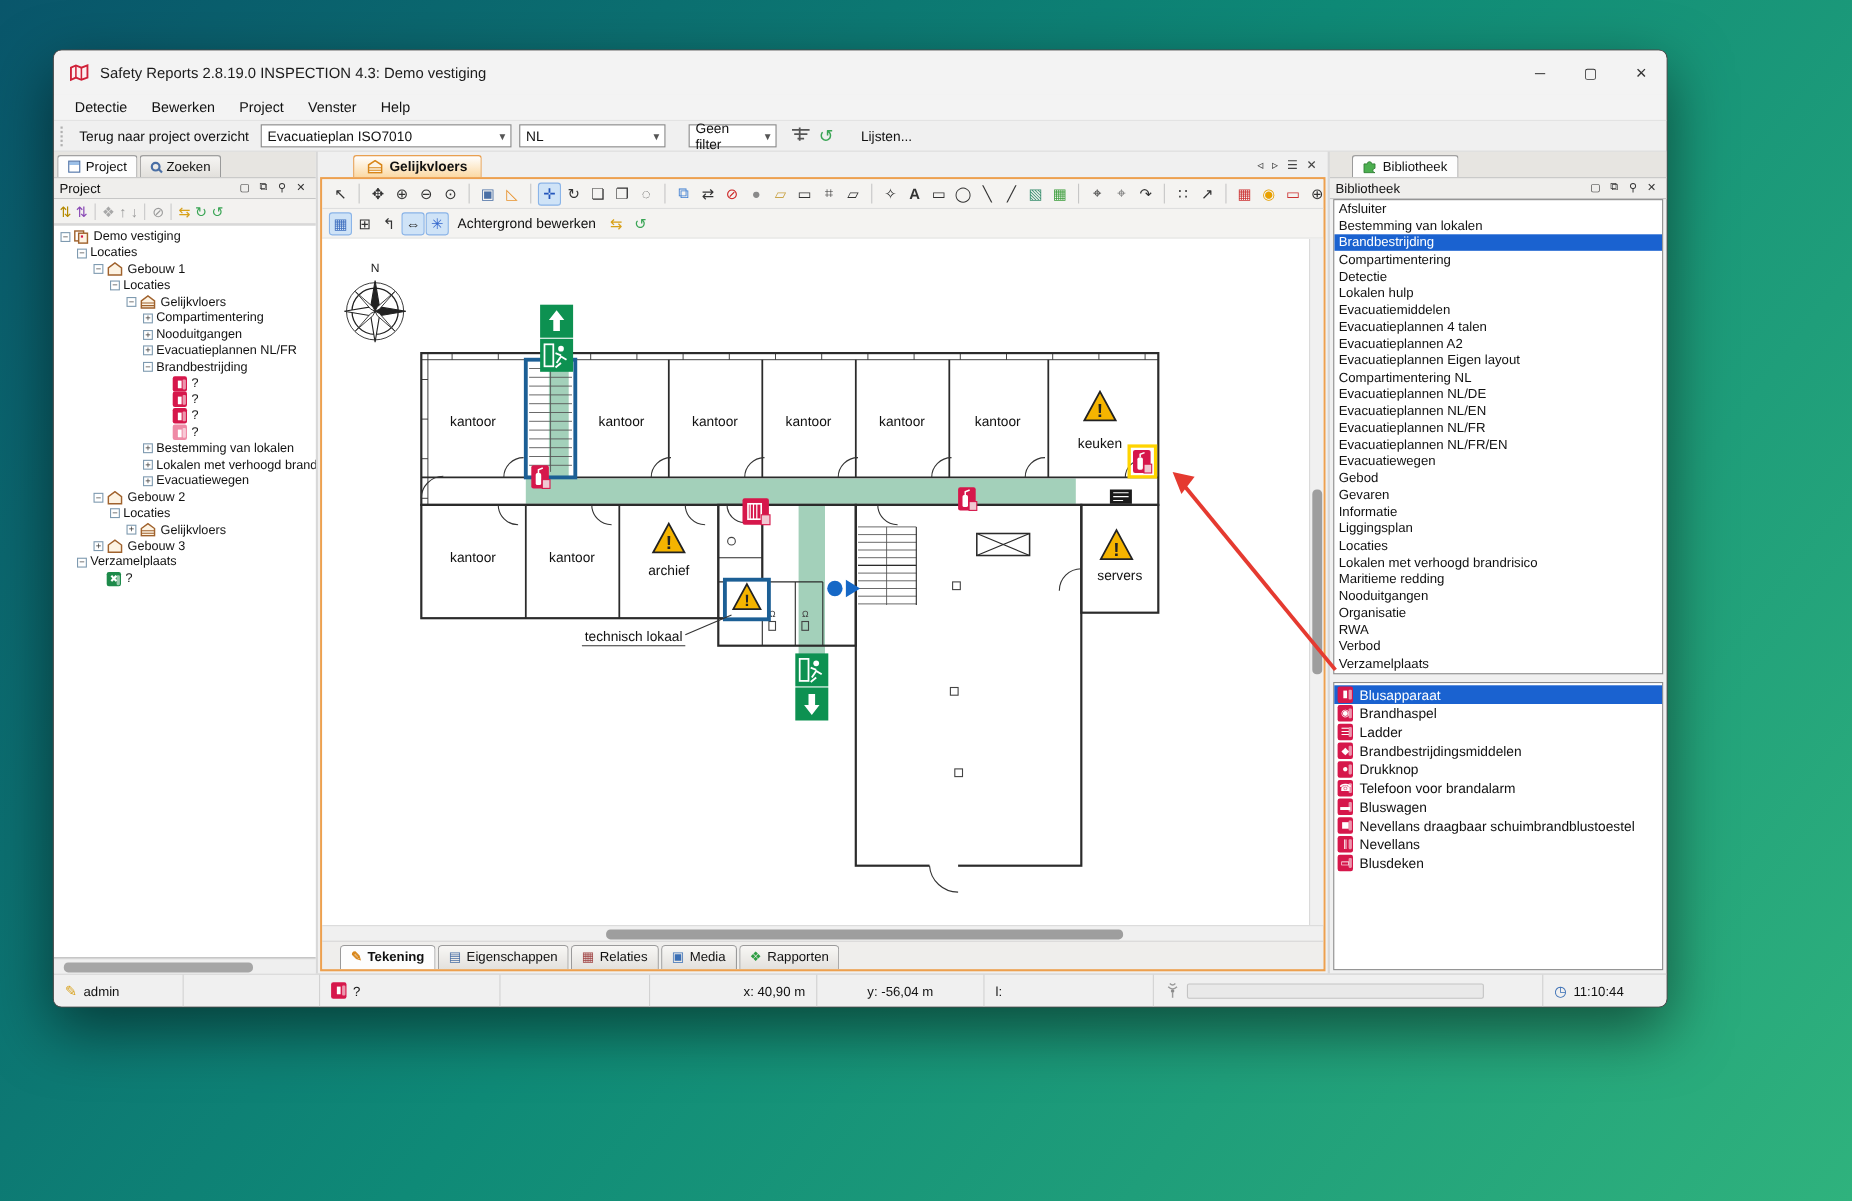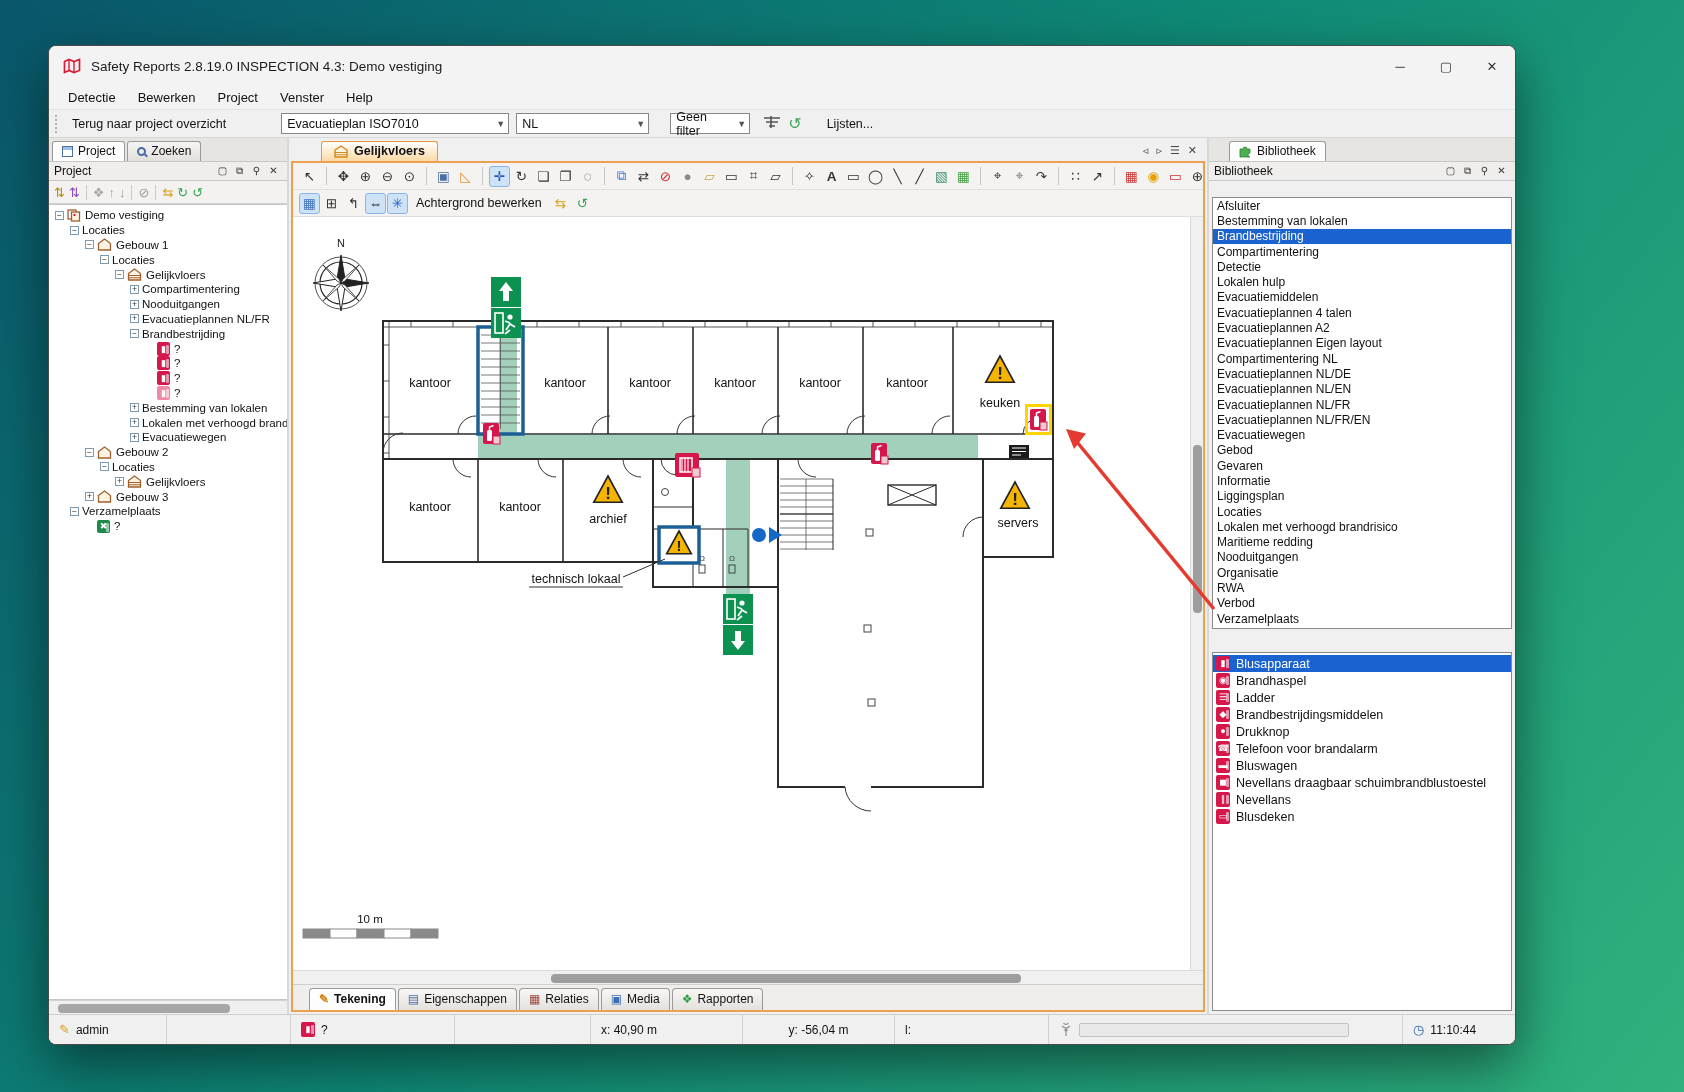--- a/index.html
+++ b/index.html
@@ -1,18 +1,18 @@
 <!DOCTYPE html>
 <html><head>
 <meta charset="utf-8">
 <style>
   *{margin:0;padding:0;box-sizing:border-box;}
   html,body{width:1684px;height:1092px;overflow:hidden;}
   body{font-family:"Liberation Sans",sans-serif;background:linear-gradient(128deg,#09566b 0%,#0f8a77 48%,#2fb27d 100%);position:relative;}
-  .window{position:absolute;left:48px;top:45px;width:1468px;height:1000px;background:#f0f0f0;border:1px solid #4a4a4a;border-radius:8px;box-shadow:0 20px 55px rgba(0,0,0,.5);overflow:hidden;display:flex;flex-direction:column;}
+  .window{position:absolute;left:48px;top:45px;width:1468px;height:871px;background:#f0f0f0;border:1px solid #4a4a4a;border-radius:8px;box-shadow:0 20px 55px rgba(0,0,0,.5);overflow:hidden;display:flex;flex-direction:column;}
   
   .titlebar{height:40px;background:#f3f3f3;display:flex;align-items:center;padding-left:14px;flex:0 0 auto;}
   .title{font-size:13.5px;color:#1b1b1b;margin-left:10px;flex:1;}
   .winbtns{display:flex;height:100%;}
   .winbtn{width:46px;height:100%;display:flex;align-items:center;justify-content:center;font-size:13px;color:#333;}
   
   .menubar{height:24px;background:#f3f3f3;display:flex;align-items:center;padding-left:8px;border-bottom:1px solid #e3e3e3;flex:0 0 auto;}
   .menu-item{padding:2px 11px;font-size:13px;color:#111;}
   
   .cmdbar{height:28px;background:#f0f0f0;display:flex;align-items:center;gap:7px;padding-left:6px;border-bottom:1px solid #d6d6d6;flex:0 0 auto;}
@@ -55,21 +55,21 @@
   .vscroll{position:absolute;right:0;top:0;bottom:0;width:13px;background:#f0f0f0;border-left:1px solid #dadada;}
   .vthumb{position:absolute;left:2px;top:228px;width:9px;height:168px;background:#9e9e9e;border-radius:4px;}
   .chscroll{height:14px;background:#f0f0f0;border-top:1px solid #dadada;position:relative;flex:0 0 auto;}
   .chthumb{position:absolute;left:258px;top:2.5px;width:470px;height:9px;background:#9e9e9e;border-radius:4px;}
   .btabs{height:26px;display:flex;align-items:flex-end;background:#efeeec;padding-left:16px;border-top:1px solid #cfcfcf;flex:0 0 auto;}
   .btab{font-size:12px;color:#111;padding:3px 9px 4px;display:flex;gap:5px;align-items:center;border:1px solid #9a9a9a;border-bottom:none;border-radius:4px 4px 0 0;background:linear-gradient(#f8f7f5,#e3e1dd);margin-right:2px;}
   .btab.active{background:#fdfdfd;font-weight:bold;}
   
   .panel-right{flex:1;display:flex;flex-direction:column;border-left:2px solid #d8d8d8;min-height:0;}
   .rtabs{height:23px;display:flex;align-items:flex-end;background:#e7e5e1;padding-left:20px;flex:0 0 auto;}
-  .cat-list{height:432px;background:#fff;border:1px solid #8a8a8a;margin:16px 3px;overflow:hidden;font-size:12px;flex:0 0 auto;}
+  .cat-list{height:432px;background:#fff;border:1px solid #8a8a8a;margin:0 3px;overflow:hidden;font-size:12px;flex:0 0 auto;}
   .cat-row{height:15.3px;display:flex;align-items:center;padding-left:4px;color:#111;white-space:nowrap;}
   .cat-row.selected{background:#1a62d0;color:#fff;}
   .item-list{flex:1;background:#fff;border:1px solid #8a8a8a;margin:7px 3px 3px;font-size:12.5px;padding-top:2px;min-height:0;}
   .item-row{height:17px;display:flex;align-items:center;gap:6px;padding-left:3px;color:#111;white-space:nowrap;}
   .item-row.selected{background:#1a62d0;color:#fff;}
   .chip{flex:0 0 auto;width:14px;height:15px;background:#d6174b;border-radius:2px;color:#fff;font-size:9px;line-height:15px;text-align:center;position:relative;}
   .chip::after{content:"";position:absolute;right:1.5px;top:3px;width:3px;height:9px;background:rgba(255,255,255,.55);border-radius:1px;}
   .chip.faded{background:#ef8aa6;}
   .chip.green{background:#1d8a4a;}
   
@@ -105,21 +105,21 @@
       <span class="menu-item">Detectie</span>
       <span class="menu-item">Bewerken</span>
       <span class="menu-item">Project</span>
       <span class="menu-item">Venster</span>
       <span class="menu-item">Help</span>
     </div>
 
   <div class="cmdbar">
     <span class="grip"></span>
     <span class="cmdlabel">Terug naar project overzicht</span>
-    <span class="combo" style="width:228px;margin-left:44px;">
+    <span class="combo" style="width:228px;">
         <span>Evacuatieplan ISO7010</span>
         <span class="arr">▼</span>
       </span>
     <span class="combo" style="width:133px;">
         <span>NL</span>
         <span class="arr">▼</span>
       </span>
     <span class="combo" style="width:80px;margin-left:14px;">
         <span>Geen filter</span>
         <span class="arr">▼</span>
@@ -644,21 +644,21 @@
     <span class="scell" style="width:118px;">
       <span style="color:#d8a018;font-size:13px;">✎</span>
       <span>admin</span>
     </span>
     <span class="scell" style="width:124px;"></span>
     <span class="scell" style="width:164px;">
       <span class="chip">▮</span>
       <span>?</span>
     </span>
     <span class="scell" style="width:136px;"></span>
-    <span class="scell" style="width:152px;justify-content:flex-start;">
+    <span class="scell" style="width:152px;justify-content:flex-end;">
         <span>x: 40,90 m</span>
       </span>
     <span class="scell" style="width:152px;justify-content:center;">
         <span>y: -56,04 m</span>
       </span>
     <span class="scell" style="width:154px;">
         <span>l:</span>
       </span>
     <span class="scell" style="flex:1;">
       <svg width="14" height="15" viewBox="0 0 14 15">

